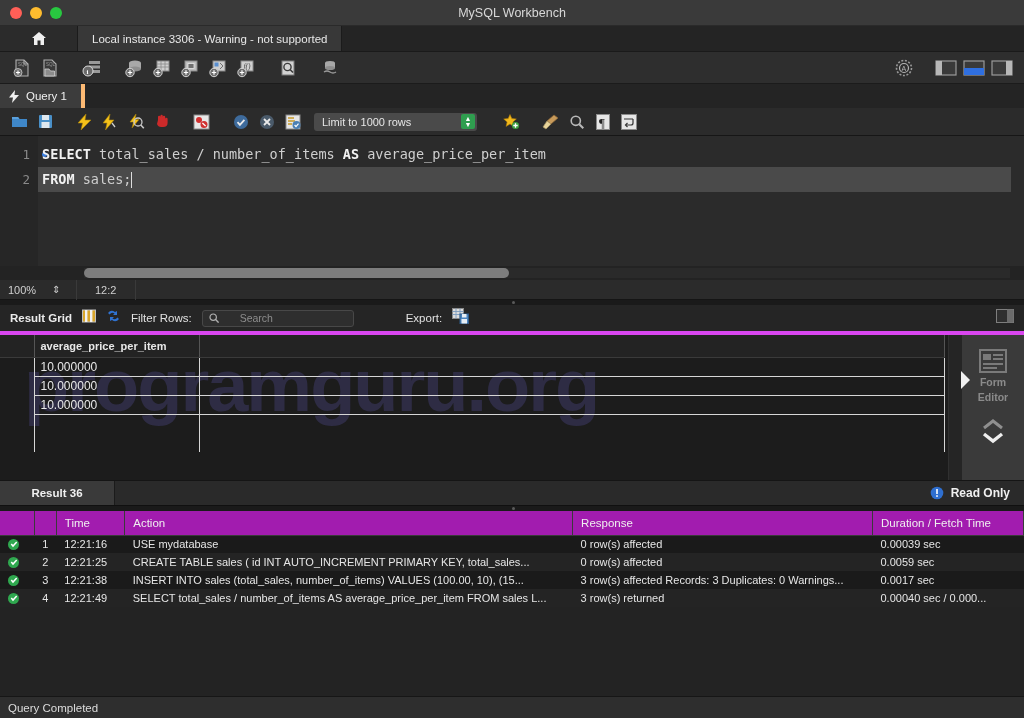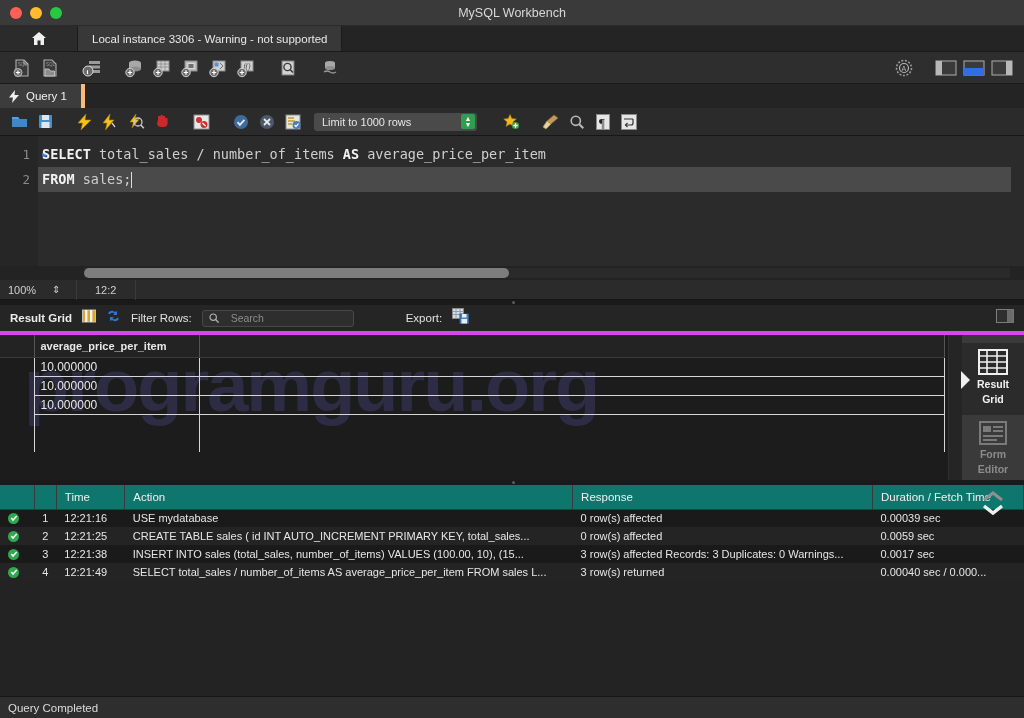--- a/index.html
+++ b/index.html
@@ -124,21 +124,21 @@
 
   
   .gridtoolbar {
     height: 30px; background: #252525; display: flex; align-items: center;
     padding: 0 10px; gap: 10px; border-bottom: 4px solid #d946ef;
   }
   .gt-label { color: #ececec; font-size: 11.5px; font-weight: bold; }
   .gt-label2 { color: #e2e2e2; font-size: 11.5px; }
   .searchbox {
     width: 152px; height: 17px; background: #2e2e2e; border: 1px solid #484848;
-    border-radius: 3px; display: flex; align-items: center; gap: 12px; padding: 0 6px;
+    border-radius: 3px; display: flex; align-items: center; gap: 21px; padding: 0 6px;
   }
   .searchbox span.ph { color: #8d8d8d; font-size: 10.5px; }
 
   
   .gridwrap { position: relative; height: 145px; background: #1c1c1c; display: flex; }
   .gridmain { flex: 1; position: relative; overflow: hidden; }
   .watermark {
     position: absolute; left: 24px; top: 8px; font-size: 74px; font-weight: bold;
     color: #2e2c44; letter-spacing: -2px; white-space: nowrap; pointer-events: none;
     font-family: "Liberation Sans", sans-serif;
@@ -193,21 +193,21 @@
   
   .ao-head {
     height: 26px; background: #232323; display: flex; align-items: center;
     padding-left: 6px; gap: 14px; border-bottom: 1px solid #141414;
   }
   .ao-title { color: #dcdcdc; font-size: 11.5px; }
   .ao-stepper { display: flex; flex-direction: column; gap: 1px; }
 
   table.ao { width: 1024px; border-collapse: collapse; table-layout: fixed; }
   table.ao th {
-    background: #0f766e; color: #efefef; font-size: 11.5px; font-weight: normal;
+    background: #a21caf; color: #efefef; font-size: 11.5px; font-weight: normal;
     text-align: left; height: 24px; padding: 0 8px;
     border-right: 1px solid #3a3a3a; border-bottom: 1px solid #3a3a3a;
   }
   table.ao td {
     color: #e6e6e6; font-size: 11px; height: 18px; padding: 0 8px;
     overflow: hidden; white-space: nowrap; text-overflow: ellipsis;
   }
   table.ao tr.odd td { background: #1a1a1a; }
   table.ao tr.even td { background: #242424; }
   td.c-ok { width: 34px; padding-left: 14px; }
@@ -616,48 +616,54 @@
             <td></td>
             <td></td>
           </tr>
         </tbody>
       </table>
     </div>
     <div class="gridscroll"></div>
 
     <div class="sidepanel">
       <div class="sp-arrow"></div>
-      <div class="sp-item active">
-        <svg width="30" height="26" viewBox="0 0 30 26">
-          <rect x="1" y="1" width="28" height="24" fill="none" stroke="#f0f0f0" stroke-width="2"></rect>
-          <path d="M1 7 h28 M1 13 h28 M1 19 h28 M9 1 v24 M19 1 v24" stroke="#f0f0f0" stroke-width="1.6"></path>
-        </svg>
-        <div class="sp-text">Result</div>
-        <div class="sp-text">Grid</div>
-      </div>
       <div class="sp-item">
         <svg width="28" height="24" viewBox="0 0 28 24">
           <rect x="1" y="1" width="26" height="22" fill="none" stroke="#7a7a7a" stroke-width="2"></rect>
           <rect x="4" y="5" width="8" height="6" fill="#7a7a7a"></rect>
           <path d="M14 6 h10 M14 10 h10 M4 15 h20 M4 19 h14" stroke="#7a7a7a" stroke-width="1.8"></path>
         </svg>
         <div class="sp-text dim">Form</div>
         <div class="sp-text dim">Editor</div>
       </div>
       <div class="sp-chevs">
         <svg width="22" height="11" viewBox="0 0 22 11">
           <path d="M2 9 L11 2 L20 9" fill="none" stroke="#8f8f8f" stroke-width="3"></path>
         </svg>
         <svg width="22" height="13" viewBox="0 0 22 13">
           <path d="M2 3 L11 10 L20 3" fill="none" stroke="#efefef" stroke-width="3.4"></path>
         </svg>
       </div>
     </div>
   </div>
 
+  <div class="resulttabs">
+    <div class="rtab">
+      <span>Result 36</span>
+    </div>
+    <div class="rtabs-rest"></div>
+    <div class="readonly">
+      <svg width="14" height="14" viewBox="0 0 14 14">
+        <circle cx="7" cy="7" r="6.3" fill="#2f6fd0"></circle>
+        <rect x="6.2" y="3" width="1.6" height="5" fill="#fff"></rect>
+        <rect x="6.2" y="9.2" width="1.6" height="1.7" fill="#fff"></rect>
+      </svg>
+      <span>Read Only</span>
+    </div>
+  </div>
 
   <div class="splitter">
       <span class="d"></span>
     </div>
 
 
   <table class="ao">
     <thead>
       <tr>
         <th class="h-ok"></th>

